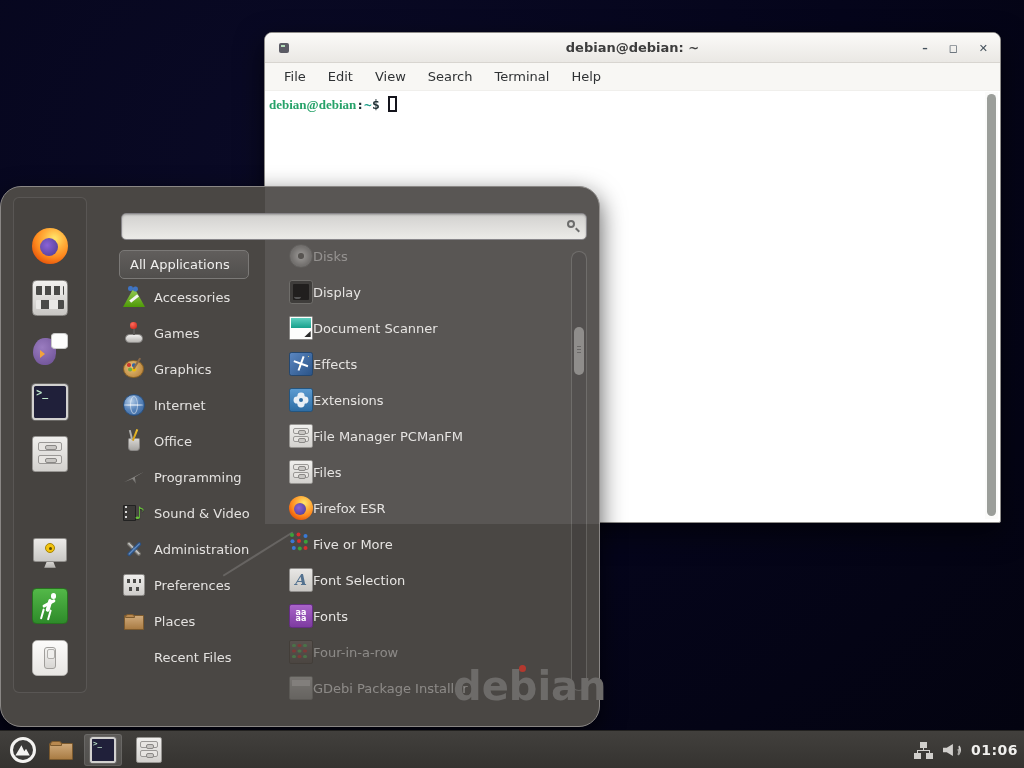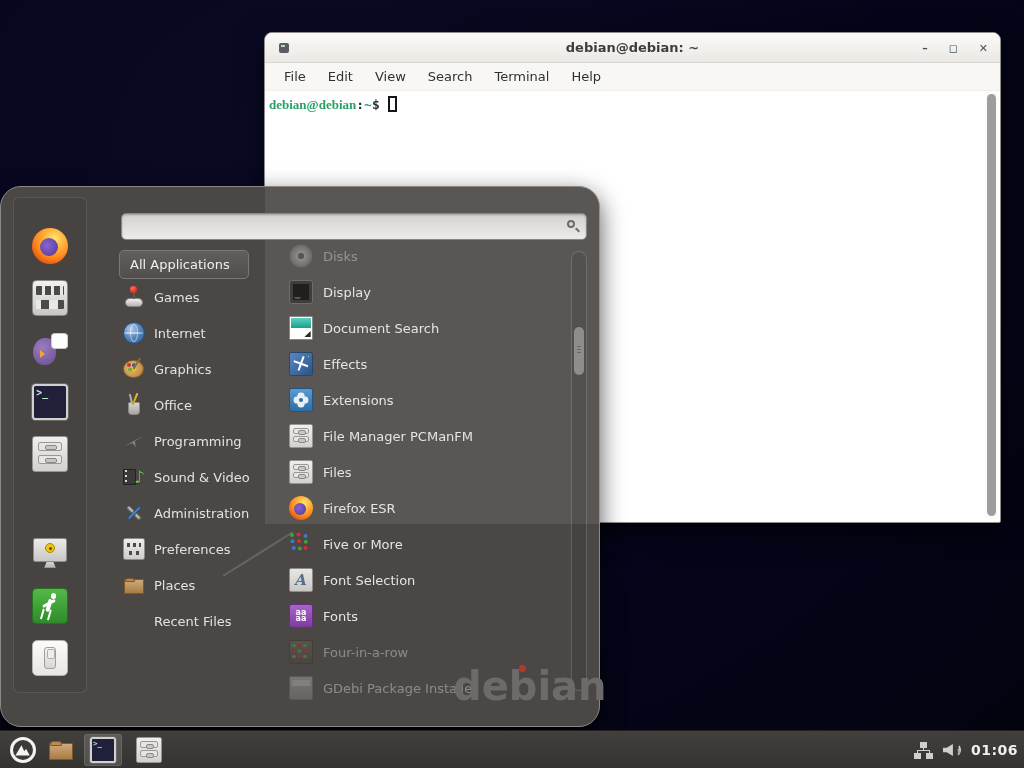--- a/index.html
+++ b/index.html
@@ -66,21 +66,21 @@
 
   .cats { position:absolute; left:118px; top:63px; width:166px; z-index:1; }
   .all-apps-btn { width:130px; height:29px; margin-bottom:0; display:flex; align-items:center; padding-left:10px;
                   background:linear-gradient(#615e5c,#514f4d); border:1px solid #7b7977; border-radius:5px;
                   color:#f0efee; font-size:13px; }
   .cat-item { height:36px; display:flex; align-items:center; gap:9px; padding-left:4px;
               color:#e4e2e0; font-size:13px; }
   .cat-item .ic { width:22px; height:22px; font-size:9px; }
 
   .apps { position:absolute; left:288px; top:51px; width:280px; height:463px; overflow:hidden; z-index:1; }
-  .app-item { height:36px; display:flex; align-items:center; gap:10px; color:#e6e4e2; font-size:13px; }
+  .app-item { height:36px; display:flex; align-items:center; color:#e6e4e2; font-size:13px; }
   .app-item.dim { opacity:.42; }
   .app-item .ic { width:24px; height:24px; font-size:10px; }
 
   .menu-scroll { position:absolute; left:570px; top:64px; width:16px; height:440px;
                  border:1px solid rgba(255,255,255,.16); border-radius:8px; background:rgba(0,0,0,.06); z-index:1; }
   .menu-thumb { position:absolute; left:2px; top:75px; width:10px; height:48px;
                 background:#8f8d8b; border-radius:5px; }
   .menu-thumb::after { content:""; position:absolute; left:3px; top:19px; width:4px; height:1px;
                        background:#6a6867; box-shadow:0 3px 0 #6a6867, 0 6px 0 #6a6867; }
 
@@ -366,40 +366,47 @@
       <span class="ic i-search">
           <i></i>
           <b></b>
         </span>
     </div>
 
     <div class="cats" id="cats">
       <div class="all-apps-btn">
         <span class="label">All Applications</span>
       </div>
+    <div class="cat-item">
+          <span class="ic i-accessories">
+            <i></i>
+            <b></b>
+          </span>
+          <span class="label">Accessories</span>
+        </div>
         <div class="cat-item">
           <span class="ic i-games">
             <i></i>
             <b></b>
           </span>
           <span class="label">Games</span>
         </div>
         <div class="cat-item">
+          <span class="ic i-graphics">
+            <i></i>
+            <b></b>
+          </span>
+          <span class="label">Graphics</span>
+        </div>
+        <div class="cat-item">
           <span class="ic i-internet">
             <i></i>
             <b></b>
           </span>
           <span class="label">Internet</span>
-        </div>
-        <div class="cat-item">
-          <span class="ic i-graphics">
-            <i></i>
-            <b></b>
-          </span>
-          <span class="label">Graphics</span>
         </div>
         <div class="cat-item">
           <span class="ic i-office">
             <i></i>
             <b></b>
           </span>
           <span class="label">Office</span>
         </div>
         <div class="cat-item">
           <span class="ic i-programming">
@@ -455,21 +462,21 @@
             <i></i>
             <b></b>
           </span>
           <span class="label">Display</span>
         </div>
         <div class="app-item">
           <span class="ic i-document-scanner">
             <i></i>
             <b></b>
           </span>
-          <span class="label">Document Search</span>
+          <span class="label">Document Scanner</span>
         </div>
         <div class="app-item">
           <span class="ic i-effects">
             <i></i>
             <b></b>
           </span>
           <span class="label">Effects</span>
         </div>
         <div class="app-item">
           <span class="ic i-extensions">

